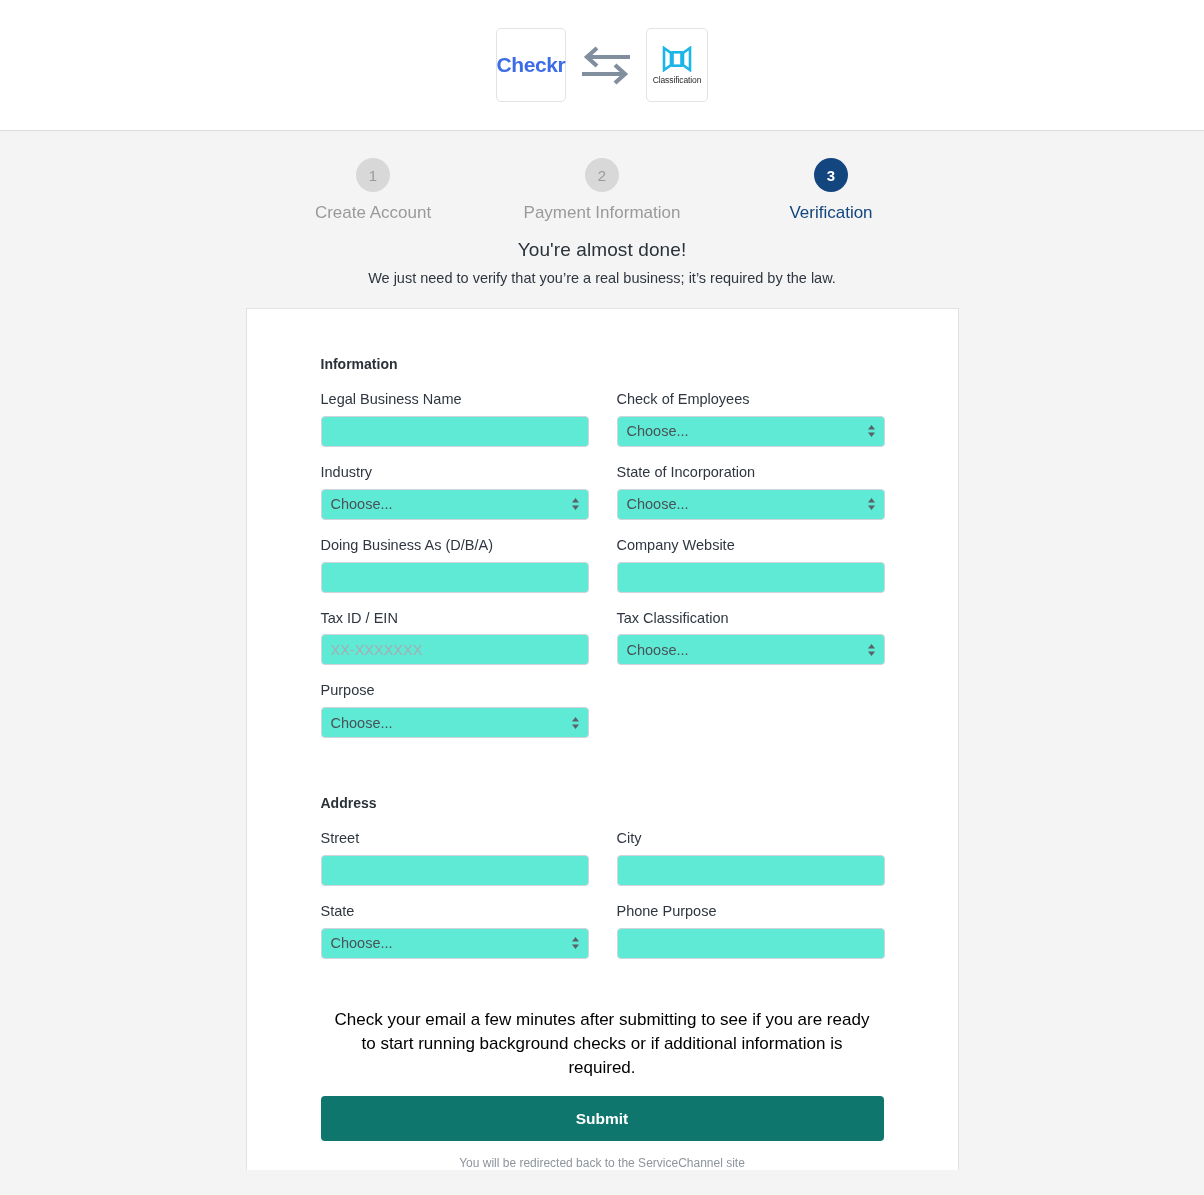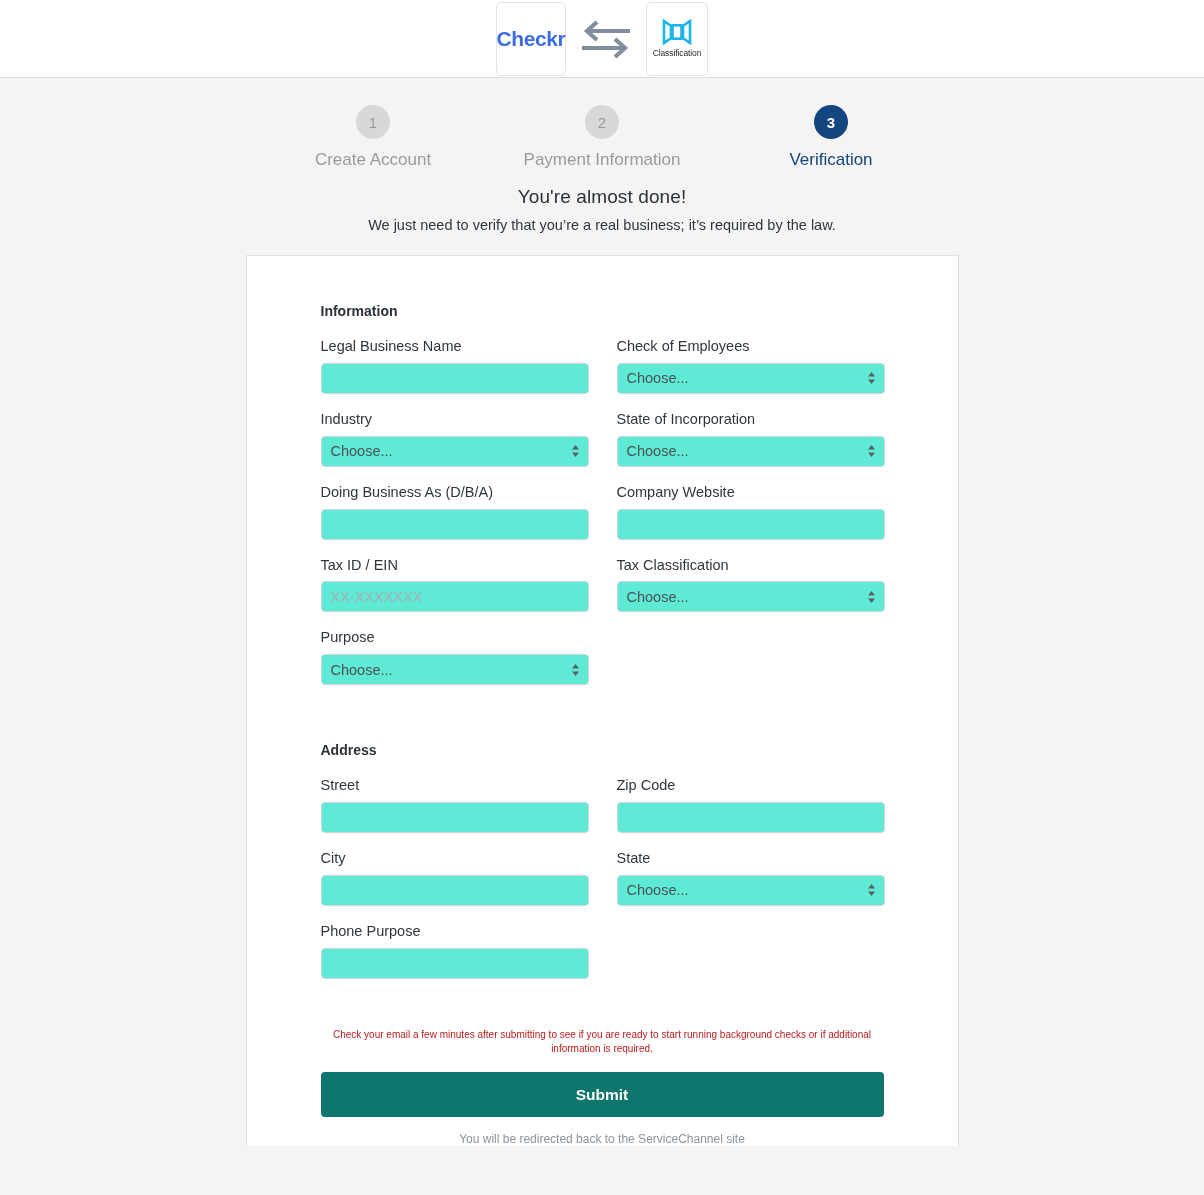--- a/index.html
+++ b/index.html
@@ -6,21 +6,21 @@
   html, body {
     margin: 0; padding: 0;
     width: 1204px; height: 1195px;
     background: #f4f4f4;
     font-family: "Liberation Sans", sans-serif;
     -webkit-font-smoothing: antialiased;
   }
 
   
   .site-header {
-    height: 78px;
+    height: 131px;
     background: #ffffff;
     border-bottom: 1px solid #dcdcdc;
     display: flex;
     align-items: center;
     justify-content: center;
   }
   .logo-row { display: flex; align-items: center; gap: 14px; }
   .logo-tile {
     background: #ffffff;
     border: 1px solid #e3e3e3;
@@ -152,22 +152,22 @@
   .select-box .sel-value { color: #4a5157; }
   .caret-updown { width: 9px; height: 14px; display:block; flex: 0 0 auto; }
 
   .spacer-cell { }
 
   
   .submit-note {
     margin: 33px auto 16px auto;
     width: 540px;
     text-align: center;
-    font-size: 10px;
-    color: #b91c1c;
+    font-size: 17px;
+    color: #000000;
     line-height: 1.42;
   }
   .submit-btn {
     display: block;
     width: 100%;
     height: 45px;
     background: #0f766e;
     border: none;
     border-radius: 4px;
     color: #ffffff;
@@ -334,24 +334,20 @@
 
   <div class="section-title address">Address</div>
 
   <div class="grid">
 
     <div class="field">
       <label>Street</label>
       <input type="text" value="" placeholder="" style="">
     </div>
 
-    <div class="field">
-      <label>Zip Code</label>
-      <input type="text" value="" placeholder="" style="">
-    </div>
 
     <div class="field">
       <label>City</label>
       <input type="text" value="" placeholder="" style="">
     </div>
 
     <div class="field">
       <label>State</label>
       <div class="select-box">
         <span class="sel-value">Choose...</span>

